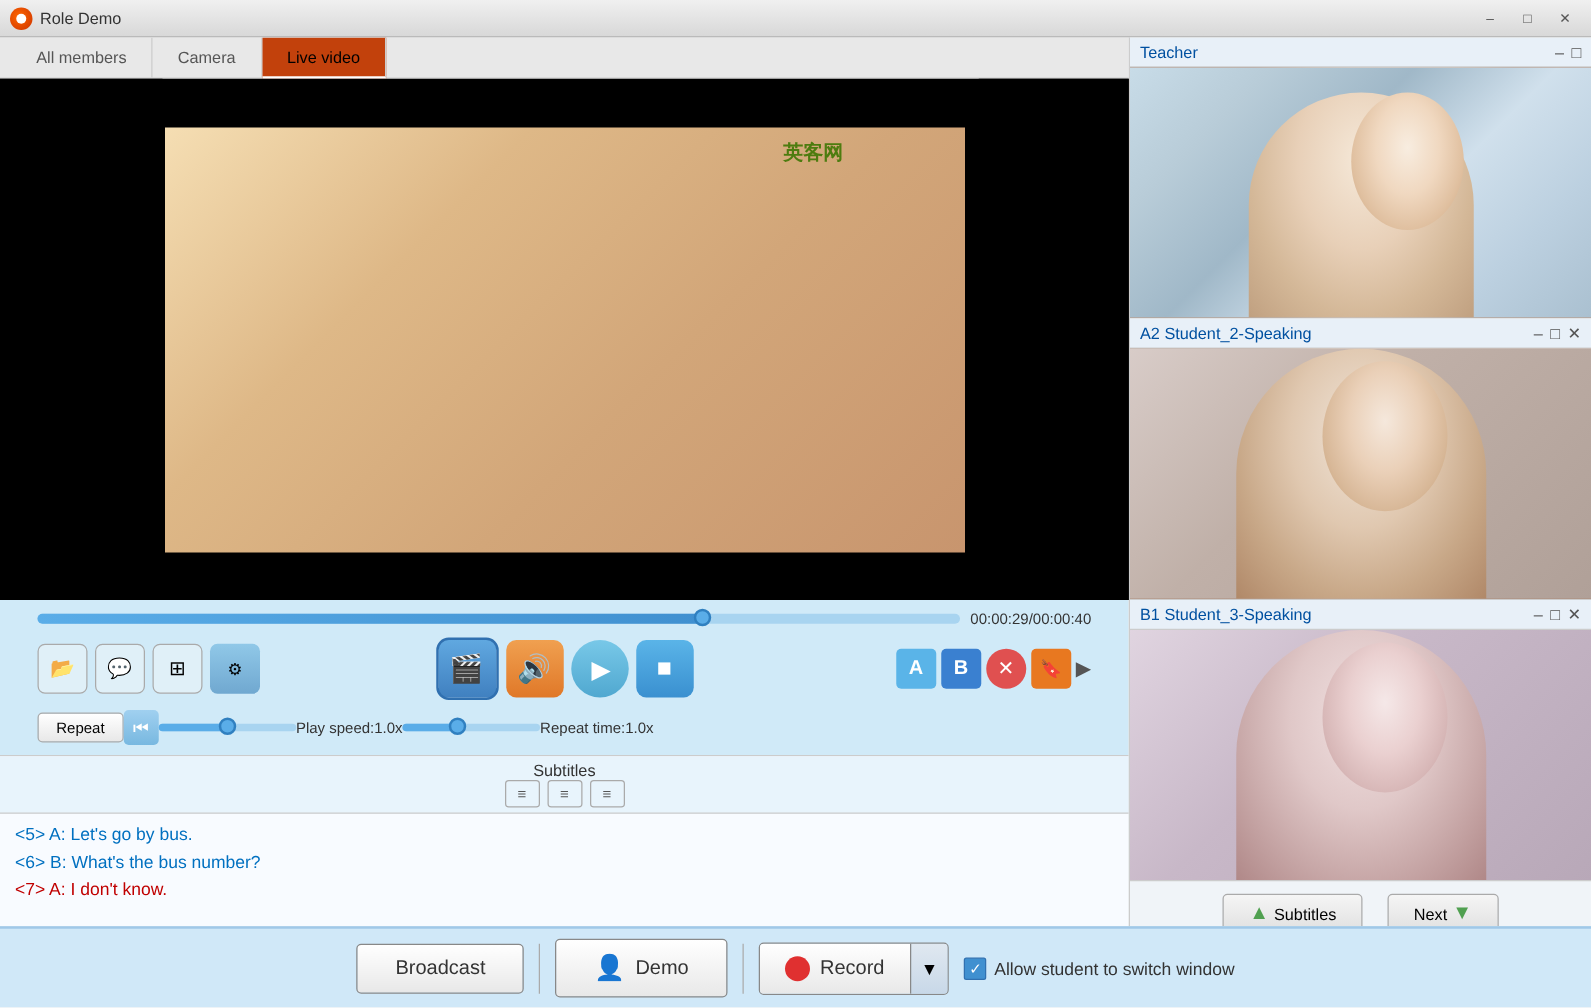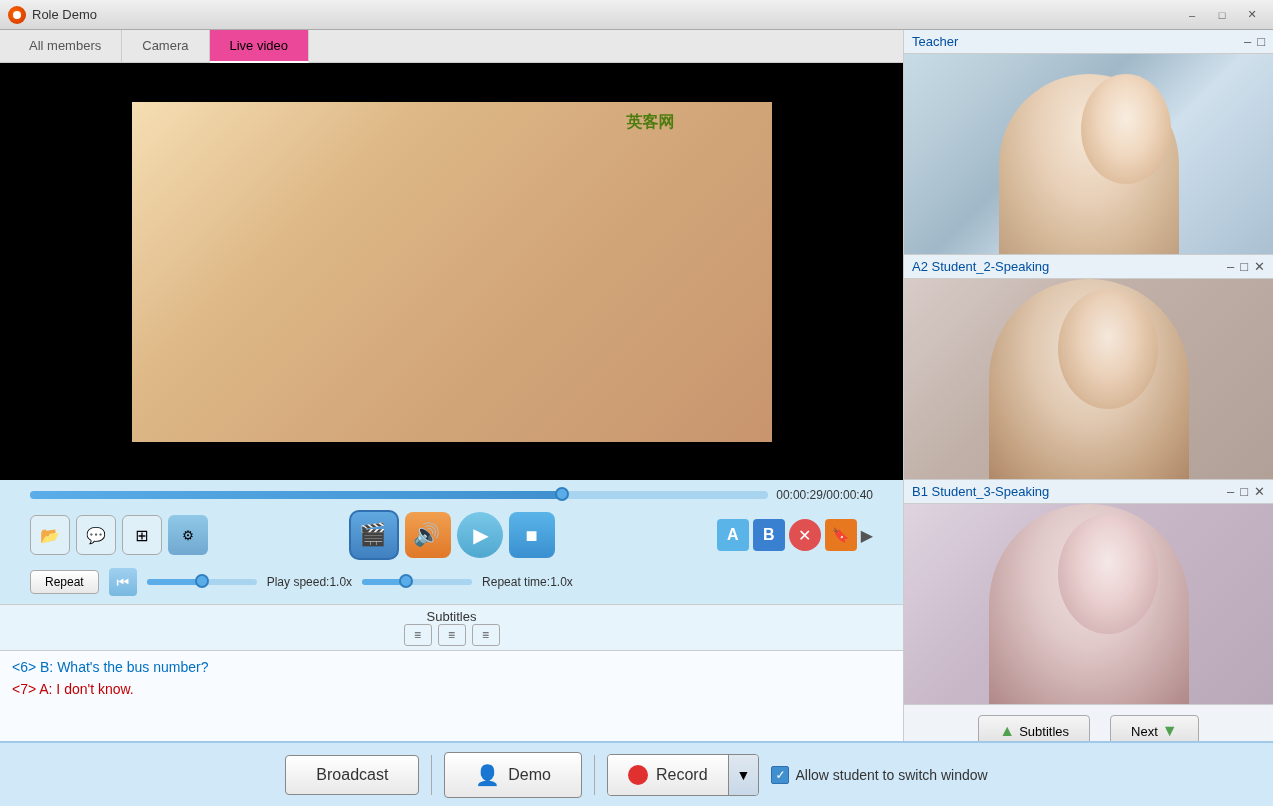--- a/index.html
+++ b/index.html
@@ -16,21 +16,21 @@
 
     
     .main-content { display: flex; flex: 1; overflow: hidden; }
 
     
     .left-panel { flex: 1; display: flex; flex-direction: column; background: #fff; }
 
     
     .tabs { display: flex; background: #e8e8e8; border-bottom: 1px solid #ccc; flex-shrink: 0; }
     .tab { padding: 8px 20px; font-size: 13px; color: #555; cursor: pointer; border-right: 1px solid #ccc; }
-    .tab.active { background: #ec4899; color: #000; font-weight: 500; border-bottom: 2px solid #fff; margin-bottom: -1px; }
+    .tab.active { background: #c2410c; color: #000; font-weight: 500; border-bottom: 2px solid #fff; margin-bottom: -1px; }
     .tab:first-child { border-left: none; padding-left: 29px; }
 
     
     .video-area { flex: 1; background: #000; position: relative; display: flex; align-items: center; justify-content: center; min-height: 0; }
     .video-inner { width: 640px; height: 340px; background: white; position: relative; display: flex; align-items: center; justify-content: center; }
     .video-watermark { position: absolute; top: 10px; right: 97px; color: #4d7c0f; font-size: 16px; font-weight: bold; font-family: serif; }
     .video-person { width: 100%; height: 100%; background: linear-gradient(135deg, #f5deb3 0%, #deb887 30%, #d2a679 60%, #c8956e 100%); display: flex; align-items: center; justify-content: center; }
     .black-bar-left { position: absolute; left: 0; top: 0; width: 130px; height: 100%; background: #000; }
     .black-bar-right { position: absolute; right: 0; top: 0; width: 120px; height: 100%; background: #000; }
 
@@ -55,21 +55,21 @@
     .ctrl-btn-gear { background: linear-gradient(to bottom, #90c8e8, #70a8d0); width: 40px; height: 40px; border-radius: 6px; border: none; cursor: pointer; display: flex; align-items: center; justify-content: center; }
     .ctrl-btn-a { background: #5ab4e8; width: 32px; height: 32px; border-radius: 4px; border: none; cursor: pointer; color: white; font-weight: bold; font-size: 16px; display: flex; align-items: center; justify-content: center; }
     .ctrl-btn-b { background: #3a80d0; width: 32px; height: 32px; border-radius: 4px; border: none; cursor: pointer; color: white; font-weight: bold; font-size: 16px; display: flex; align-items: center; justify-content: center; }
     .ctrl-btn-x { background: #e05050; width: 32px; height: 32px; border-radius: 50%; border: none; cursor: pointer; color: white; font-size: 16px; display: flex; align-items: center; justify-content: center; }
     .ctrl-btn-bookmark { background: #e87820; width: 32px; height: 32px; border-radius: 4px; border: none; cursor: pointer; color: white; font-size: 14px; display: flex; align-items: center; justify-content: center; }
     .ctrl-btn-more { background: none; border: none; cursor: pointer; color: #555; font-size: 16px; }
     .ctrl-side-left { position: absolute; left: 0; display: flex; gap: 6px; align-items: center; }
     .ctrl-side-right { position: absolute; right: 0; display: flex; gap: 4px; align-items: center; }
 
     
-    .speed-row { display: flex; align-items: center; gap: 10px; }
+    .speed-row { display: flex; align-items: center; }
     .repeat-btn { padding: 4px 14px; background: linear-gradient(to bottom, #fff, #e8e8e8); border: 1px solid #aaa; border-radius: 4px; font-size: 12px; cursor: pointer; }
     .back-btn { width: 28px; height: 28px; background: linear-gradient(to bottom, #a0d0f0, #78b8e0); border: none; border-radius: 4px; cursor: pointer; display: flex; align-items: center; justify-content: center; color: white; font-size: 14px; }
     .speed-slider { display: flex; align-items: center; gap: 4px; }
     .slider-track { width: 110px; height: 6px; background: #a8d4f0; border-radius: 3px; position: relative; }
     .slider-fill { height: 100%; width: 50%; background: #5aade8; border-radius: 3px; }
     .slider-handle { position: absolute; top: -5px; left: 50%; width: 14px; height: 14px; background: #5aade8; border-radius: 50%; border: 2px solid #3080c0; transform: translateX(-50%); }
     .speed-label { font-size: 12px; color: #333; }
 
     
     .subtitles-area { background: #f8fbff; border-top: 1px solid #ccc; flex-shrink: 0; }
@@ -218,20 +218,21 @@
     <div class="subtitles-area">
       <div class="subtitles-header">
         <span class="subtitles-title">Subtitles</span>
         <div class="subtitles-controls">
           <button class="sub-ctrl-btn">≡</button>
           <button class="sub-ctrl-btn">≡</button>
           <button class="sub-ctrl-btn">≡</button>
         </div>
       </div>
       <div class="subtitles-content">
+        <div class="subtitle-line sub-blue">&lt;5&gt; A: Let's go by bus.</div>
         <div class="subtitle-line sub-blue">&lt;6&gt; B: What's the bus number?</div>
         <div class="subtitle-line sub-red">&lt;7&gt; A: I don't know.</div>
       </div>
     </div>
 
   </div>
 
   <div class="right-panel">
 
     <div class="teacher-panel">

